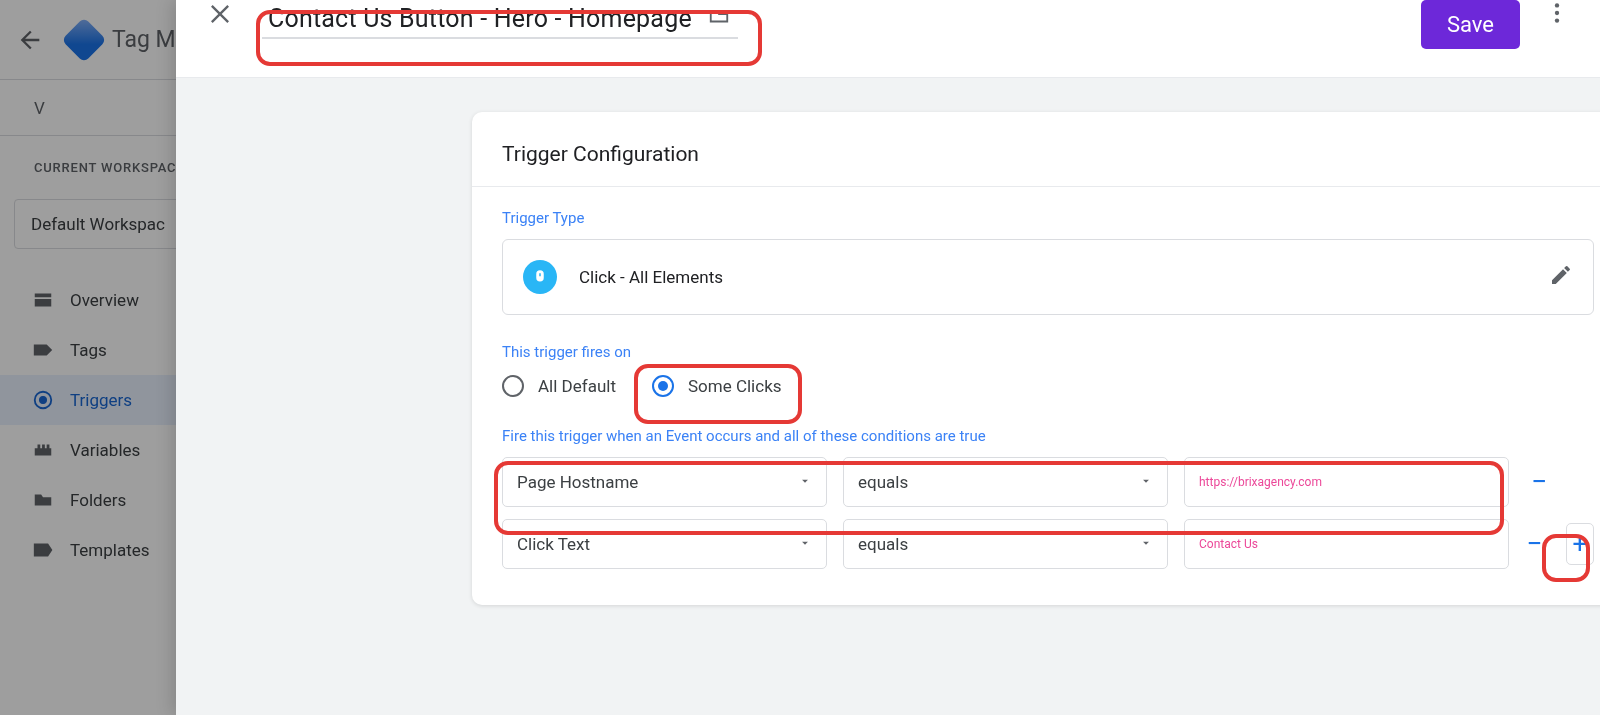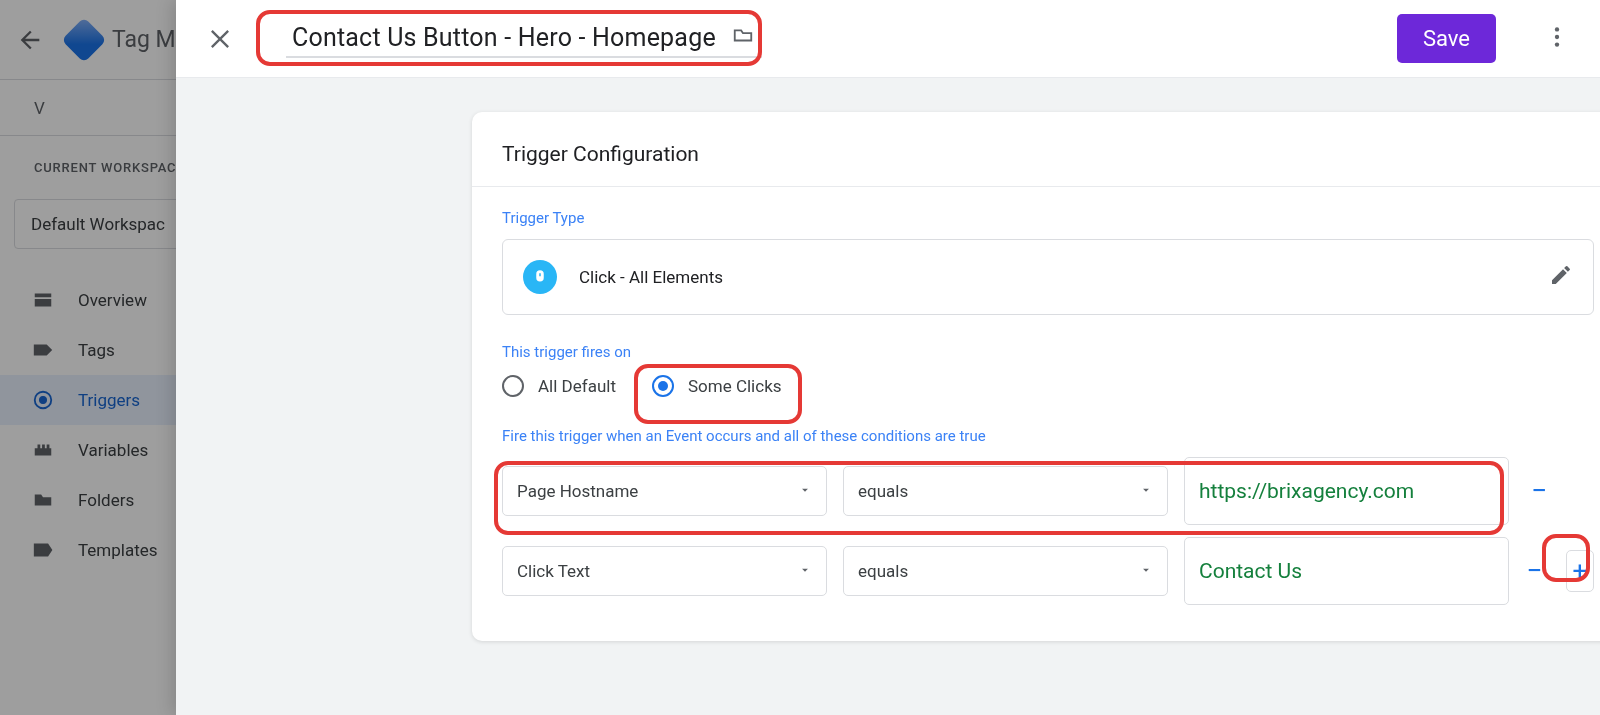--- a/index.html
+++ b/index.html
@@ -30,21 +30,21 @@
   .ws-label {
     padding: 24px 0 8px 34px; font-size: 13px; letter-spacing: .8px;
     color: #5f6368; font-weight: 500;
   }
   .ws-selector {
     margin: 16px 14px 26px 14px; border: 1px solid #dadce0; border-radius: 4px;
     padding: 14px 16px; font-size: 17px; color: #3c4043; background:#fff;
   }
   .sidebar { width: 270px; }
   .nav-item {
-    display: flex; align-items: center; gap: 24px;
+    display: flex; align-items: center; gap: 16px;
     padding: 14px 0 14px 32px; font-size: 17px; color: #3c4043;
   }
   .nav-item.active { background: #e8f0fe; color: #1967d2; }
   .nav-icon { width: 22px; height: 22px; display:flex; align-items:center; justify-content:center;}
   .nav-icon svg { width: 22px; height: 22px; }
   .nav-icon.fill-grey svg { fill:#5f6368; }
   .nav-item.active .nav-icon svg { fill:#1967d2; stroke:#1967d2;}
 
   
   .dim {
@@ -52,22 +52,22 @@
     background: rgba(0,0,0,0.38);
   }
 
   
   .panel {
     position: absolute; left: 176px; top: 0; right: 0; height: 715px;
     background: #f1f3f4;
     box-shadow: -4px 0 16px rgba(0,0,0,0.15);
   }
   .panel-header {
-    height: 78px; background:#fff; display: flex; align-items: center;
-    padding: 0 30px 0 30px; border-bottom: 1px solid #e8eaed; gap: 24px;
+    height: 78px; background:#fff; display: flex; align-items: flex-start;
+    padding: 0 30px 0 30px; border-bottom: 1px solid #e8eaed;
   }
   .close-x { width:28px; height:28px; cursor:pointer; margin-right: 28px; }
   .close-x svg { width:100%; height:100%; stroke:#5f6368; stroke-width:2;}
   .title-box {
     display:flex; align-items:center; gap:14px;
     border-bottom: 2px solid #dadce0; padding: 4px 6px;
     font-size: 25px; color:#202124; letter-spacing: .2px;
   }
   .folder-icon svg { width:26px; height:22px; fill:none; stroke:#5f6368; stroke-width:2;}
   .save-btn {
@@ -113,22 +113,22 @@
   .cond-row {
     display:flex; align-items:center; gap: 16px; margin-top: 12px;
   }
   .sel {
     flex: 0 0 325px; height: 50px; border:1px solid #dadce0; border-radius:5px;
     display:flex; align-items:center; justify-content:space-between;
     padding: 0 14px; font-size:17px; color:#3c4043; background:#fff;
   }
   .sel.small { flex: 0 0 325px;}
   .input-txt {
-    flex: 0 0 325px; height: 68px; border:1px solid #dadce0; border-radius:5px;
-    padding: 0 14px; font-size:21px; color:#15803d;
+    flex: 0 0 325px; height: 50px; border:1px solid #dadce0; border-radius:5px;
+    padding: 0 14px; font-size:12px; color:#ec4899;
   }
   .dropdown-caret svg { width:14px; height:14px; fill:#5f6368;}
   .row-action { width:28px; text-align:center; font-size:28px; font-weight:400; cursor:pointer; color:#1a73e8; line-height:1;}
 
   
   .hi {
     position:absolute; border:4px solid #e53935; border-radius:14px;
     pointer-events:none;
   }
 </style>

